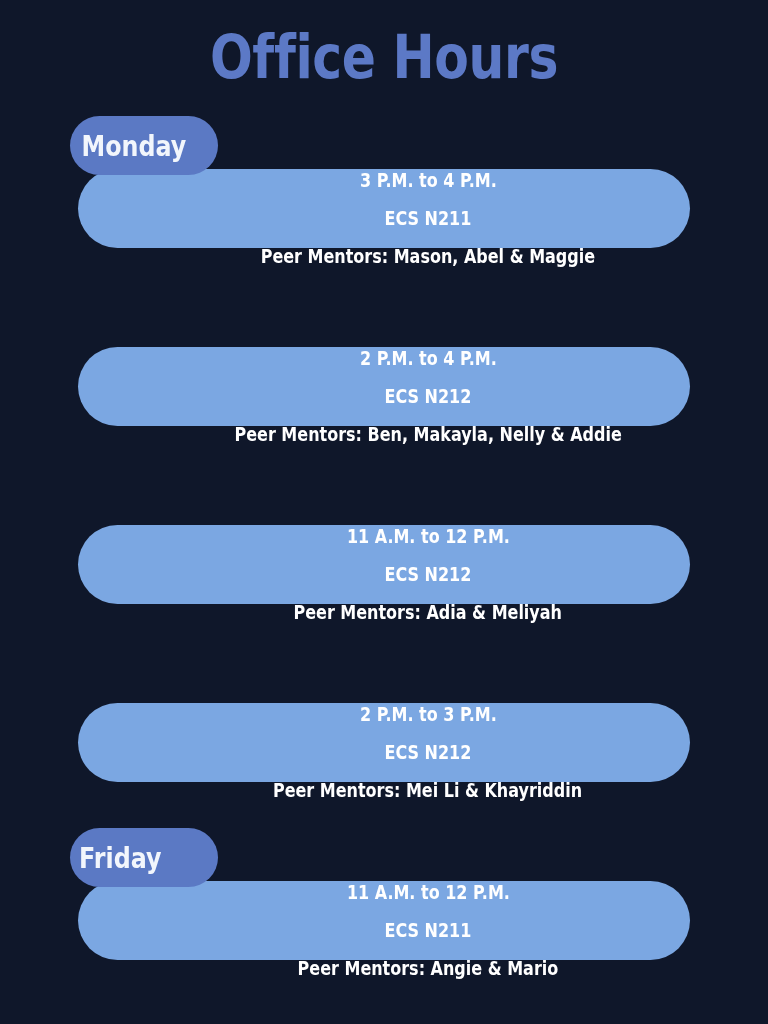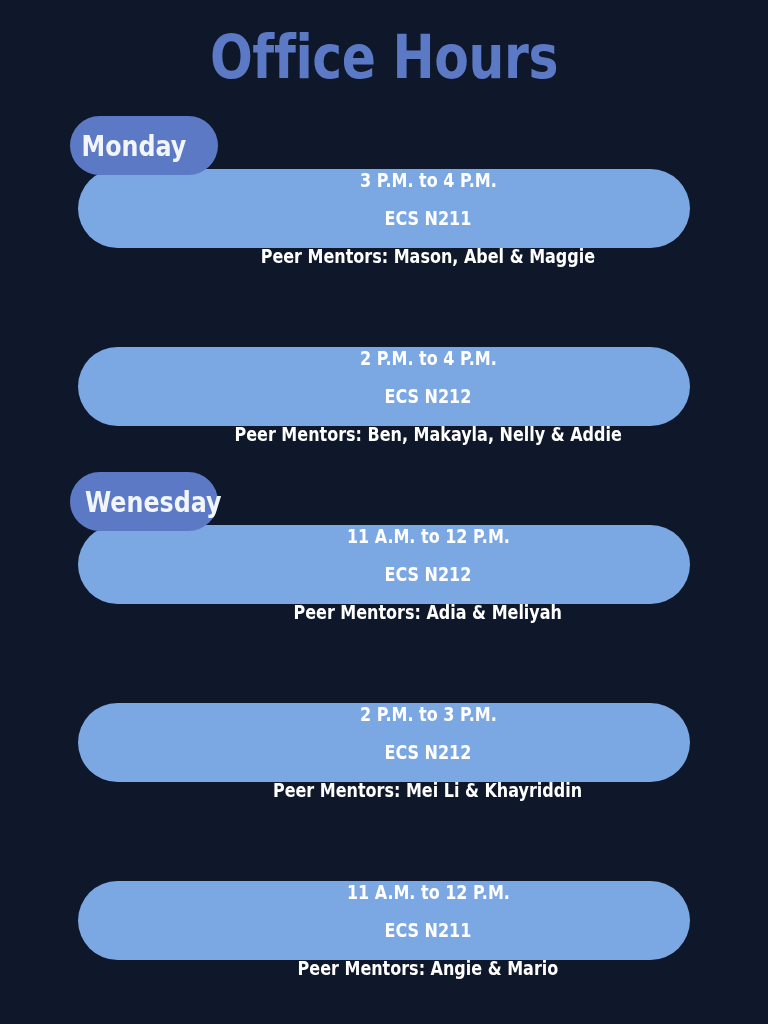--- a/index.html
+++ b/index.html
@@ -146,39 +146,39 @@
     </div>
 
     <div class="day-row">
       <div class="day-card">
         <div class="card-lines">
           <div class="card-line">11 A.M. to 12 P.M.</div>
           <div class="card-line">ECS N212</div>
           <div class="card-line">Peer Mentors: Adia &amp; Meliyah</div>
         </div>
       </div>
-      <div class="day-pill">
-        <span class="day-pill-label">Wenesday</span>
-      </div>
     </div>
 
     <div class="day-row">
       <div class="day-card">
         <div class="card-lines">
           <div class="card-line">2 P.M. to 3 P.M.</div>
           <div class="card-line">ECS N212</div>
           <div class="card-line">Peer Mentors: Mei Li &amp; Khayriddin</div>
         </div>
       </div>
     </div>
 
     <div class="day-row">
       <div class="day-card">
         <div class="card-lines">
           <div class="card-line">11 A.M. to 12 P.M.</div>
           <div class="card-line">ECS N211</div>
           <div class="card-line">Peer Mentors: Angie &amp; Mario</div>
         </div>
       </div>
+      <div class="day-pill">
+        <span class="day-pill-label">Friday</span>
+      </div>
     </div>
 
   </div>
 </div>
 
 </body></html>

